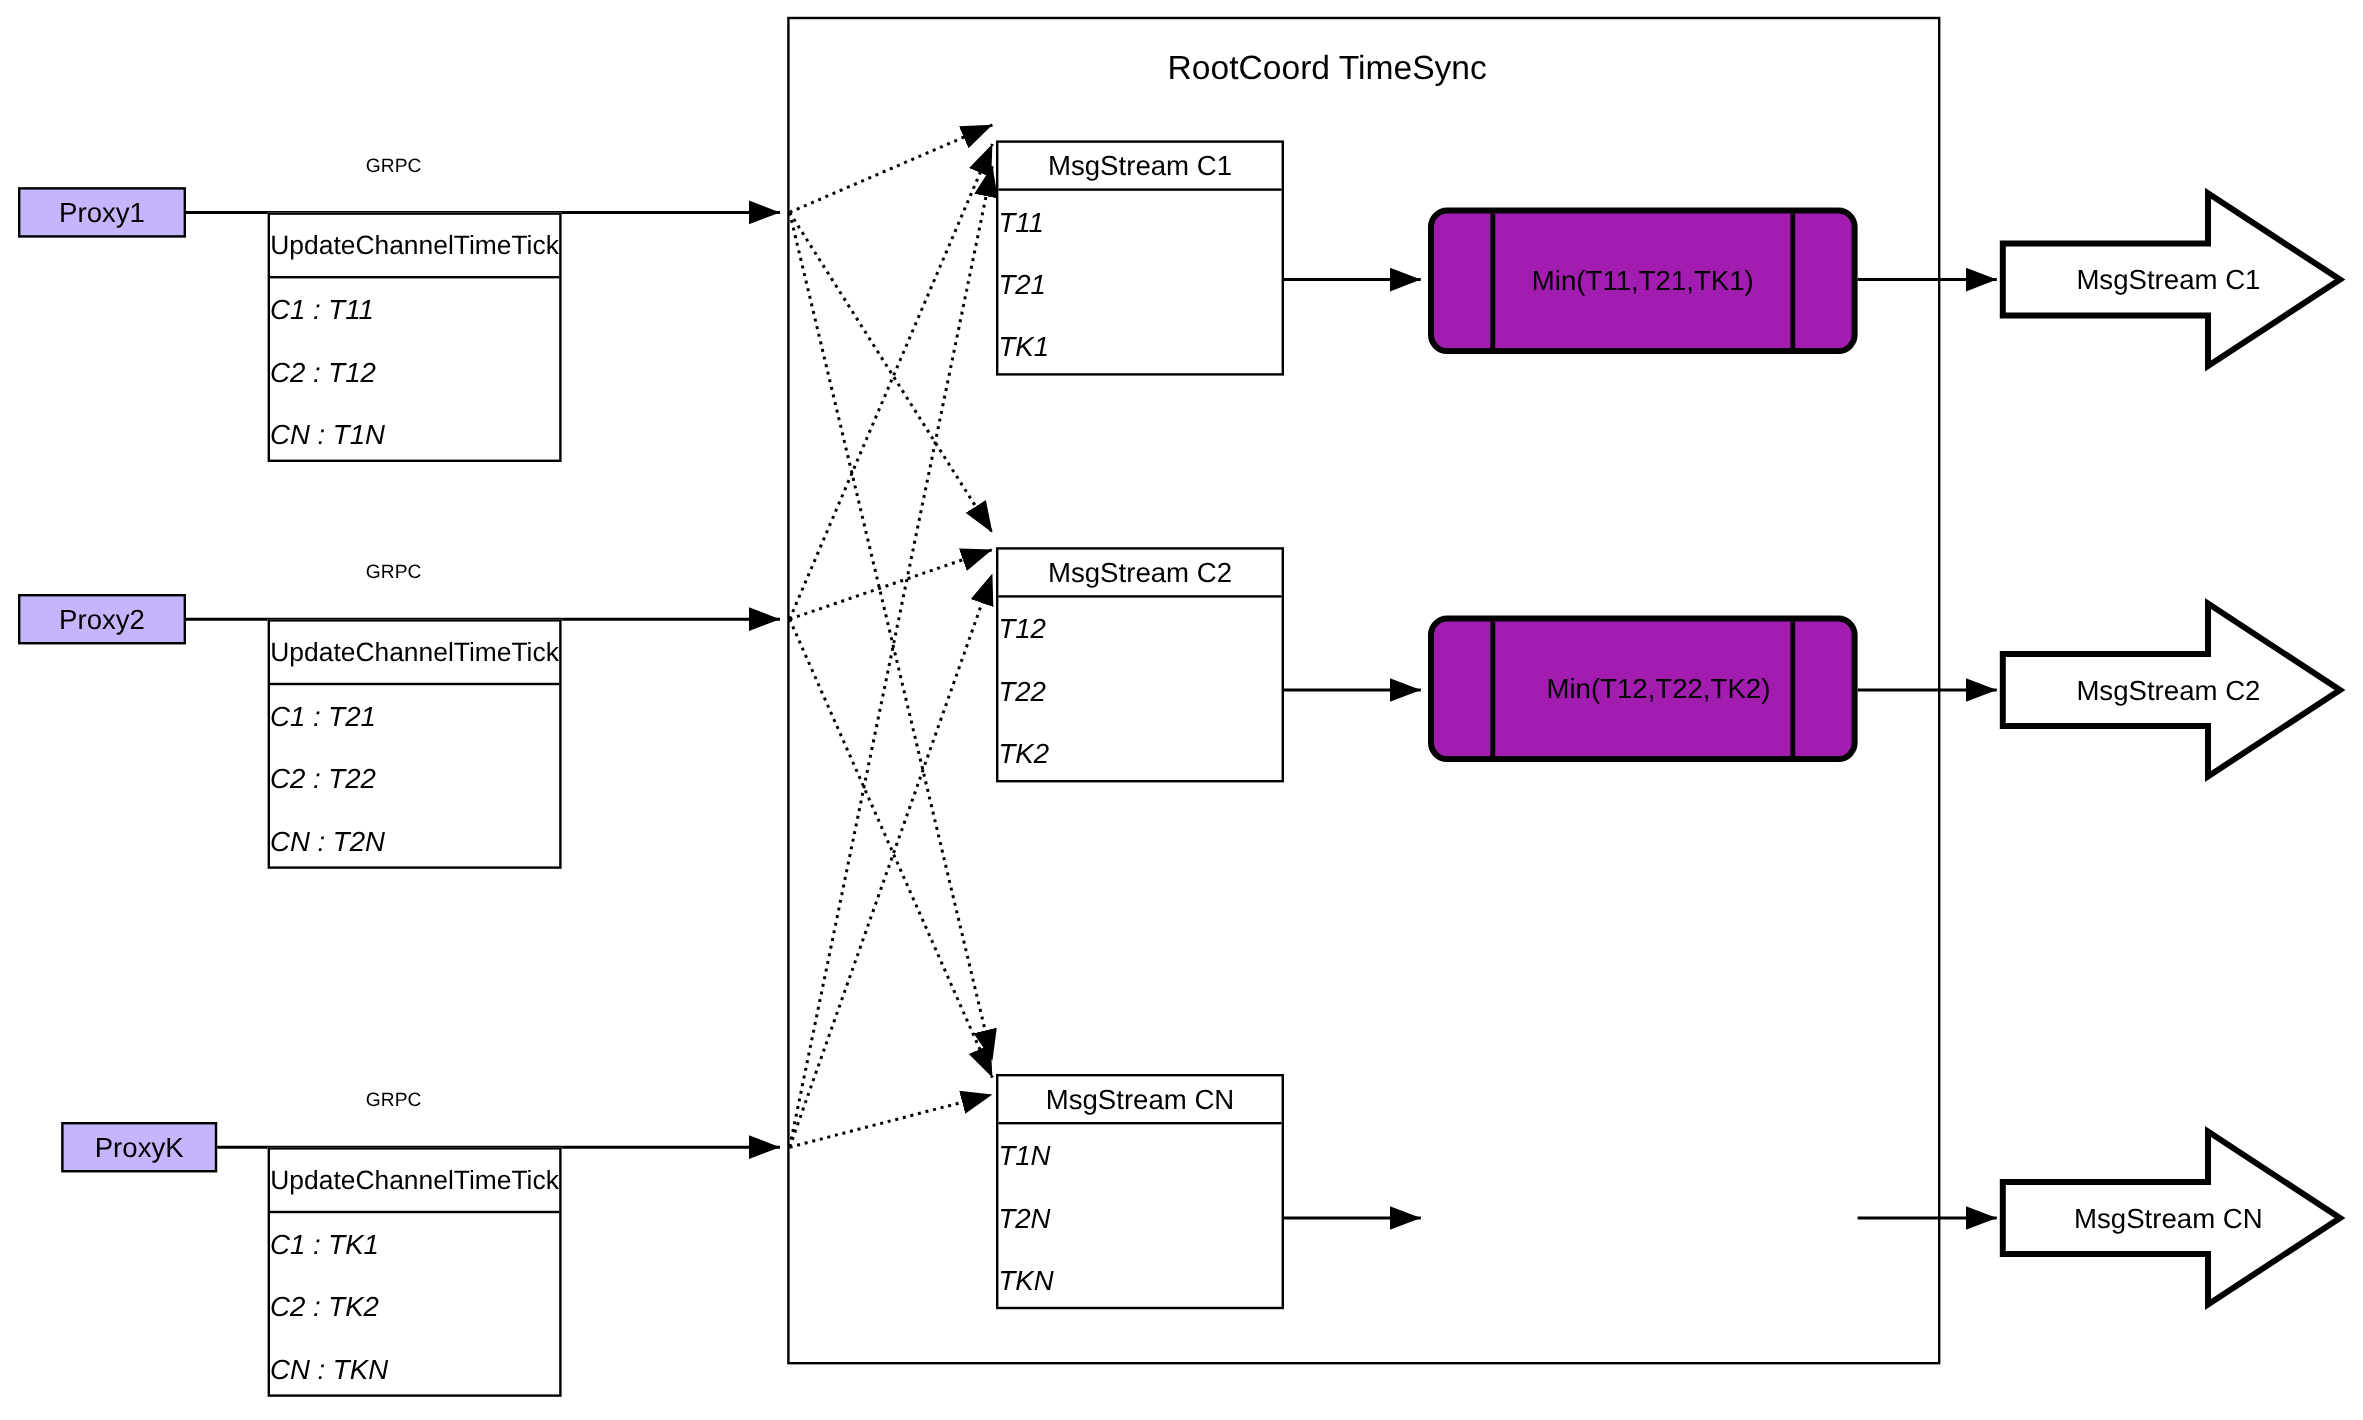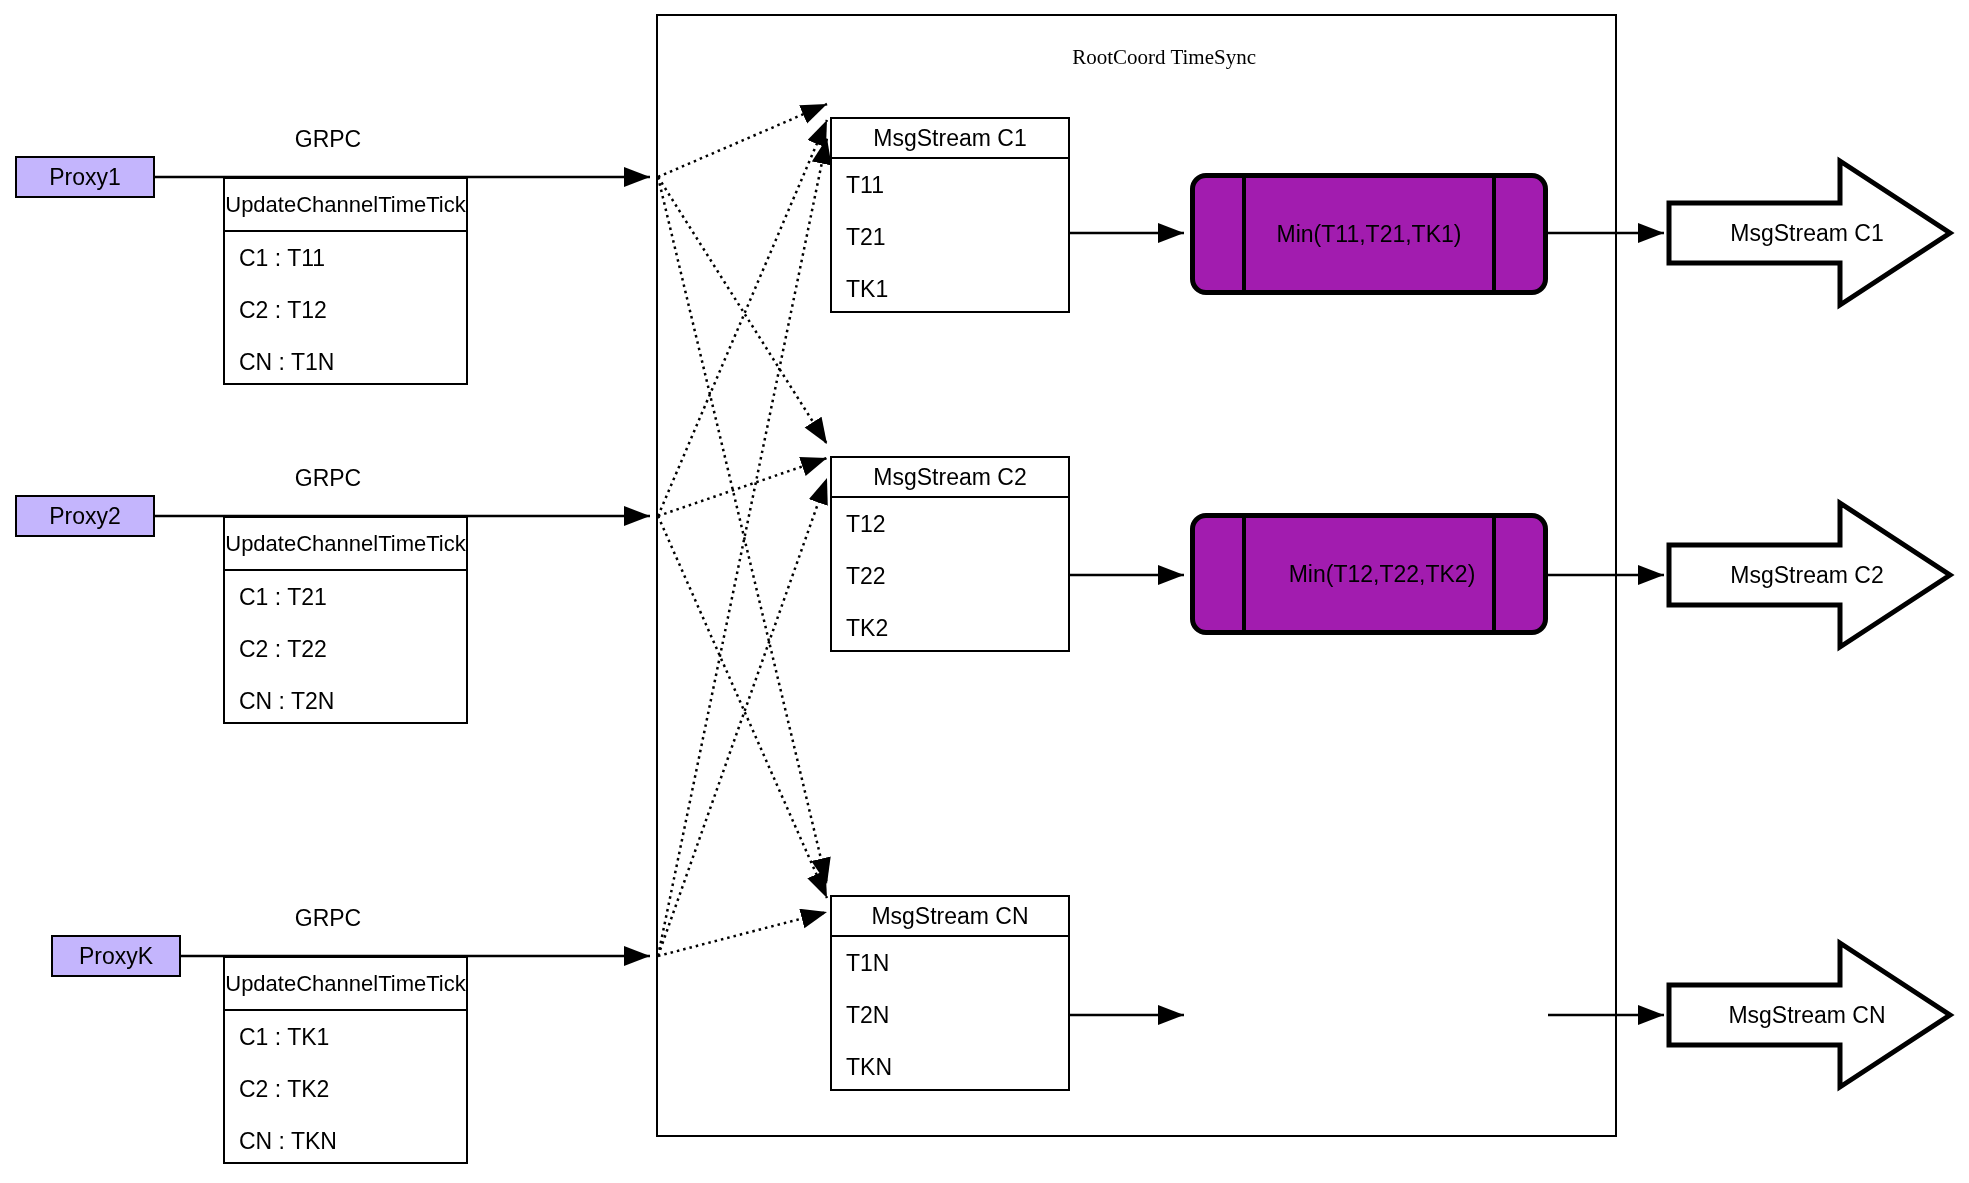--- a/index.html
+++ b/index.html
@@ -15,46 +15,46 @@
   
   #rootcoord{z-index:1;}
   #wires{z-index:2;}
   .node{z-index:3;}
   .toplabel{z-index:4;}
 
   .rootcoord{
     border:2px solid #000;background:#ffffff;
   }
   .rc-title{
-    text-align:right;font-size:21px;line-height:28px;white-space:nowrap;font-family:Liberation Serif, serif;
+    text-align:center;font-size:28px;line-height:28px;white-space:nowrap;
   }
   .proxy-box{
     border:2.5px solid #000;background:#c4b5fd;
     display:flex;align-items:center;justify-content:center;
     font-size:23px;white-space:nowrap;
   }
   .grpc{
-    text-align:center;font-size:23px;line-height:28px;white-space:nowrap;
+    text-align:center;font-size:16px;line-height:28px;white-space:nowrap;
   }
   .table{
     border:2.5px solid #000;background:#ffffff;
   }
   .ut-header{
     height:51px;border-bottom:2.5px solid #000;
     display:flex;align-items:center;justify-content:center;
     font-size:22px;white-space:nowrap;
   }
   .mt-header{
     height:38px;border-bottom:2.5px solid #000;
     display:flex;align-items:center;justify-content:center;
     font-size:23px;white-space:nowrap;
   }
   .t-row{
     height:52px;display:flex;align-items:center;
-    padding-left:14px;font-size:23px;white-space:nowrap;
+    font-size:23px;white-space:nowrap;font-style:italic;
   }
   .capsule{
     border:5px solid #000;border-radius:16px;background:#a21caf;
     display:flex;align-items:center;justify-content:center;
     font-size:23px;white-space:nowrap;
   }
   .cap-div{
     position:absolute;top:0;bottom:0;width:4px;background:#000;
   }
   .cap-div.left{left:47px;}

